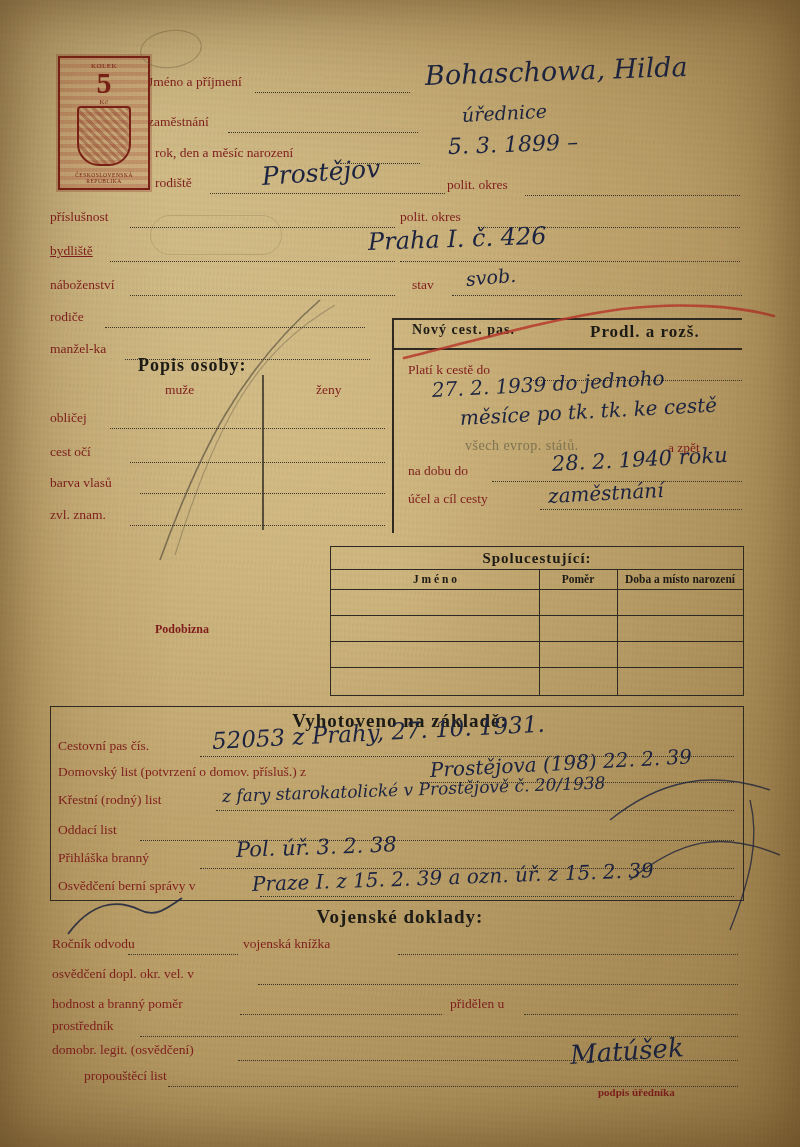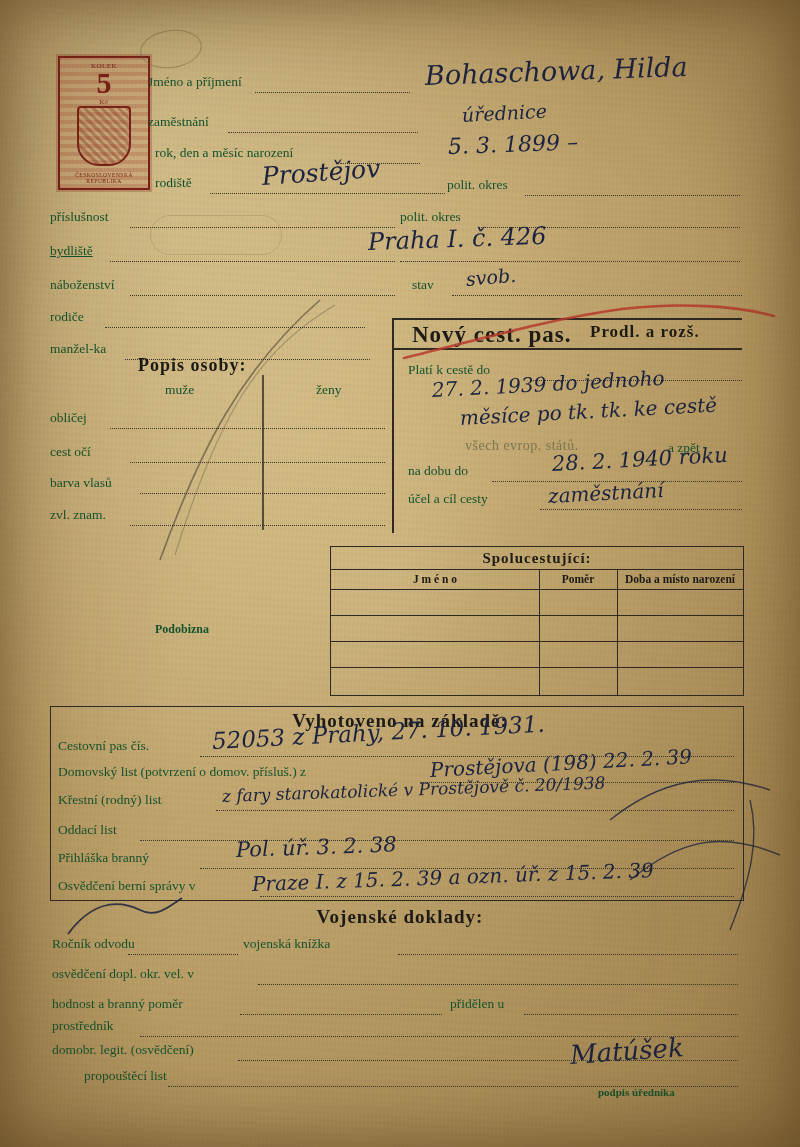--- a/index.html
+++ b/index.html
@@ -26,21 +26,21 @@
     mix-blend-mode:multiply;opacity:.55;
   }
   #edges{
     position:absolute;inset:0;
     box-shadow: inset 0 0 60px rgba(80,55,20,.55), inset 0 0 160px rgba(90,60,20,.30);
     pointer-events:none;
   }
   .sheet{position:absolute;inset:0;}
 
   
-  .lbl{position:absolute;font-size:13.5px;color:#14532d;white-space:nowrap;}
+  .lbl{position:absolute;font-size:13.5px;color:#7f1d1d;white-space:nowrap;}
   .dots{position:absolute;border-bottom:1.5px dotted #3b352a;height:0;}
   .line{position:absolute;background:#2e2a22;}
   .hdr{position:absolute;font-weight:bold;letter-spacing:1px;color:#1d1b16;white-space:nowrap;}
 
   
   .hw{
     position:absolute;
     font-family:"DejaVu Serif", serif;
     font-style:italic;
     color:#1b2340;
@@ -143,21 +143,21 @@
 
   <div class="lbl" style="left:50px;top:309px;">rodiče</div>
   <div class="dots" style="left:105px;top:327px;width:260px;"></div>
 
   <div class="lbl" style="left:50px;top:341px;">manžel-ka</div>
   <div class="dots" style="left:125px;top:359px;width:245px;"></div>
 
   <div class="line" style="left:392px;top:318px;width:2px;height:215px;"></div>
   <div class="line" style="left:392px;top:318px;width:350px;height:2px;"></div>
 
-  <div class="hdr" style="left:412px;top:322px;font-size:23px;">Nový cest. pas.</div>
+  <div class="hdr" style="left:412px;top:322px;font-size:14px;">Nový cest. pas.</div>
   <div class="hdr" style="left:590px;top:322px;font-size:17px;">Prodl. a rozš.</div>
   <div class="line" style="left:392px;top:348px;width:350px;height:1.6px;"></div>
 
   <svg id="redswoosh" viewBox="0 0 390 70">
     <path d="M12,58 C80,42 150,20 230,9 C290,2 345,6 382,16" fill="none" stroke="#b6392c" stroke-width="2.6" stroke-linecap="round" opacity=".85"></path>
   </svg>
 
   <div class="lbl" style="left:408px;top:362px;">Platí k cestě do</div>
   <div class="dots" style="left:530px;top:380px;width:212px;"></div>
   <div class="hw" style="left:432px;top:378px;font-size:20px;transform:rotate(-3deg);">27. 2. 1939 do jednoho</div>

